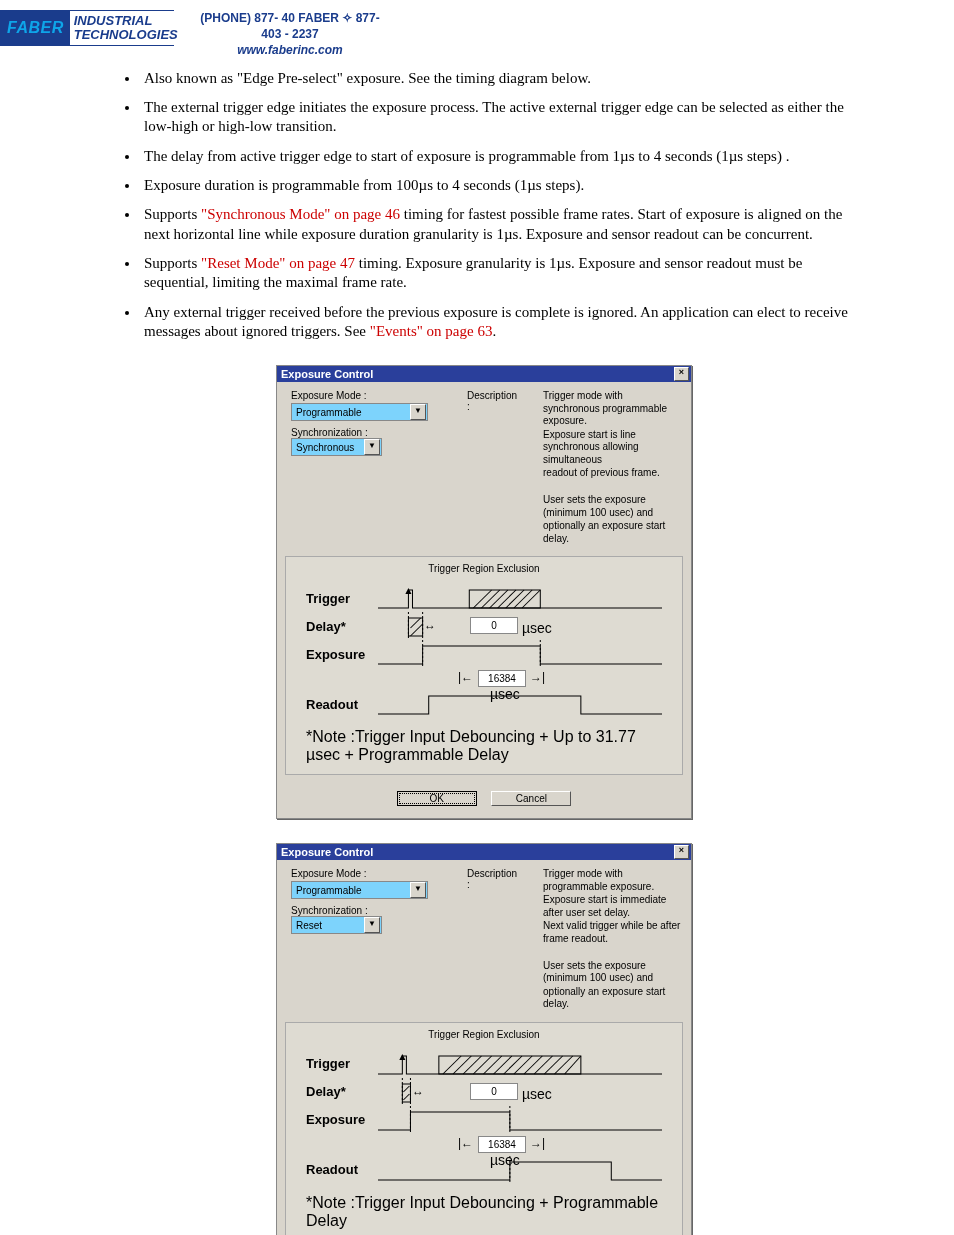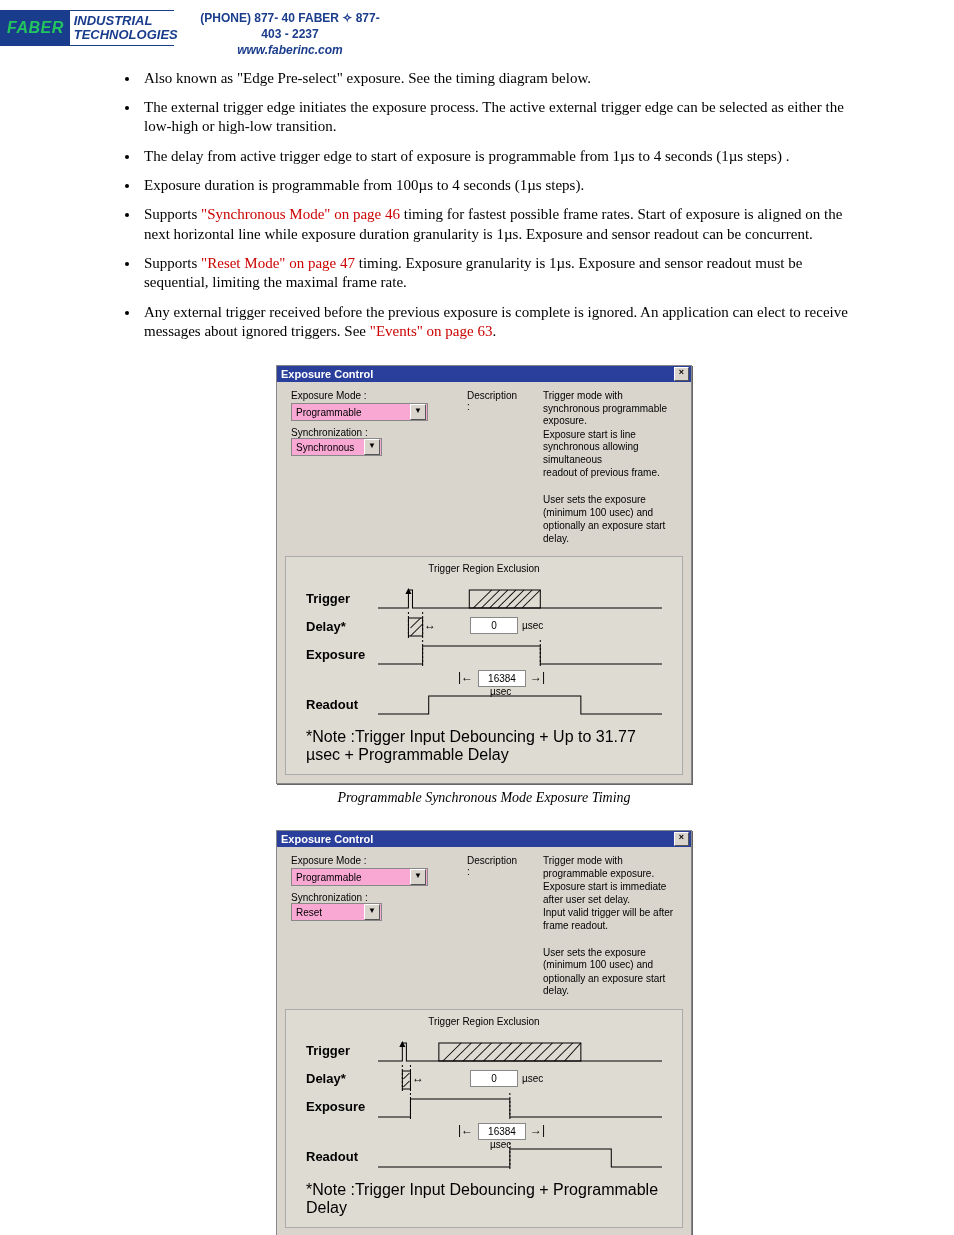--- a/index.html
+++ b/index.html
@@ -17,21 +17,21 @@
   }
   .logo-box {
     width: 172px;
     height: 34px;
     display: flex;
     align-items: stretch;
     border: 1px solid #1a3c8c;
   }
   .logo-blue {
     background: #1a3c8c;
-    color: #22c55e;
+    color: #0ea5e9;
     font-family: Arial, sans-serif;
     font-weight: bold;
     font-style: italic;
     font-size: 16px;
     display: flex;
     align-items: center;
     padding: 0 6px;
     letter-spacing: 0.5px;
     flex: 1.3;
   }
@@ -117,21 +117,21 @@
   .dlg-top {
     display: flex;
     padding: 8px 10px 6px 14px;
     gap: 26px;
   }
   .dlg-left { flex: 0 0 150px; }
   .dlg-left .lbl { margin-bottom: 2px; }
   .dlg-select {
     height: 16px;
     border: 1px solid #888;
-    background: #f9a8d4;
+    background: #7dd3fc;
     display:flex; align-items:center; justify-content:space-between;
     padding: 0 1px 0 4px;
     margin-bottom: 6px;
   }
   .dlg-select.small { width: 84px; display:inline-flex; vertical-align:middle; }
   .dlg-select .arrow {
     width: 14px; height: 14px; background:#d9d5cc;
     border:1px solid #fff; border-right-color:#555; border-bottom-color:#555;
     font-size:8px; text-align:center; line-height:12px;
   }
@@ -149,21 +149,21 @@
   .row-sig .rlabel { width: 72px; font-weight: bold; font-size: 13px; }
   .row-sig .rtrack { flex:1; position:relative; height: 100%; }
   svg.track { width: 100%; height: 100%; }
   .hatch { stroke:#000; stroke-width:1; }
   .valuebox {
     position:absolute; top: 5px;
     width: 46px; height: 15px;
     border:1px solid #888; background:#fff;
     font-size:10px; text-align:center; line-height:15px;
   }
-  .unit { position:absolute; font-size:10px; }
+  .unit { position:absolute; font-size:14px; }
   .arrowtxt { position:absolute; font-size:12px; }
   .note { font-size: 16px; margin-top: 10px; }
 
   .dlg-buttons {
     text-align:center;
     padding: 8px 0 12px 0;
   }
   .winbtn {
     display:inline-block;
     min-width: 62px;
@@ -311,22 +311,25 @@
         <div class="rtrack">
           <svg class="track" viewBox="0 0 280 28" preserveAspectRatio="none">
             <path d="M0,24 L50,24 L50,6 L200,6 L200,24 L280,24" fill="none" stroke="#000"></path>
           </svg>
         </div>
       </div>
 
       <div class="note">*Note :Trigger Input Debouncing + Up to  31.77  µsec + Programmable Delay</div>
     </div>
 
+    <div class="dlg-buttons">
+      <span class="winbtn default">OK</span>
+      <span class="winbtn">Cancel</span>
+    </div>
   </div>
-  <div class="caption">Programmable Synchronous Mode Exposure Timing</div>
 
   <div class="dialog">
     <div class="titlebar">
       <span>Exposure Control</span>
       <span class="closebox">×</span>
     </div>
     <div class="dlg-top">
       <div class="dlg-left">
         <div class="lbl">Exposure Mode :</div>
         <div class="dlg-select" style="width:130px;">
@@ -340,21 +343,21 @@
               <span class="arrow">▼</span>
           </span>
         </div>
       </div>
       <div class="dlg-right">
         <div style="display:flex; gap:6px;">
           <div>Description :</div>
           <div id="desc2">
               <div class="dline">Trigger mode with programmable exposure.</div>
               <div class="dline">Exposure start is immediate after user set delay.</div>
-              <div class="dline">Input valid trigger will be after frame readout.</div>
+              <div class="dline">Next valid trigger while be after frame readout.</div>
               <div class="dline">&nbsp;</div>
               <div class="dline">User sets the exposure (minimum 100 usec) and</div>
               <div class="dline">optionally an exposure start delay.</div>
             </div>
         </div>
       </div>
     </div>
 
     <div class="diagram-panel">
       <div class="diagram-title">Trigger Region Exclusion</div>

